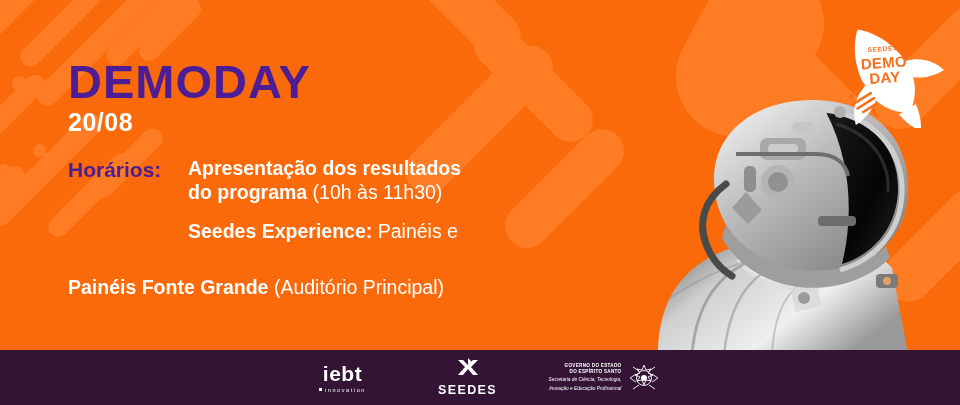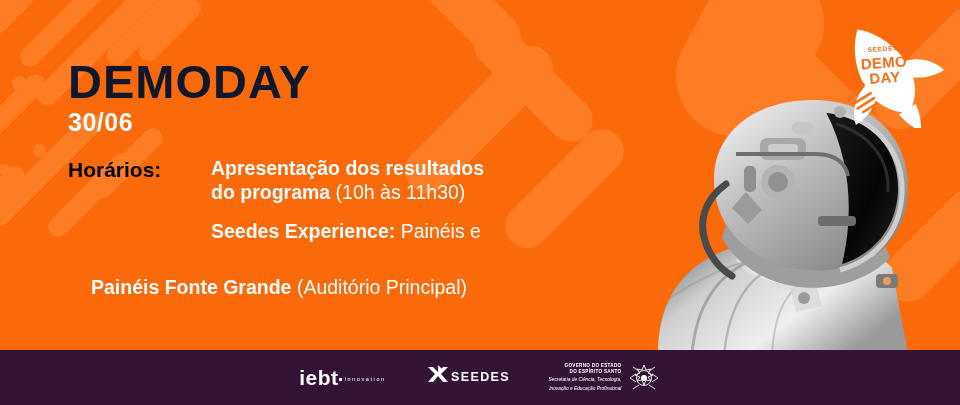--- a/index.html
+++ b/index.html
@@ -70,53 +70,53 @@
   }
   #badge .badge-day{
     font-size:15px;font-weight:bold;display:block;letter-spacing:.2px;
   }
 
   
   #content{position:absolute;left:0;top:0;width:660px;height:350px;}
 
   #title{
     position:absolute;left:68px;top:58px;
-    color:#0f172a;font-size:47px;font-weight:bold;
+    color:#4c1d95;font-size:47px;font-weight:bold;
     letter-spacing:1px;line-height:1;
   }
   #subtitle{
     position:absolute;left:68px;top:110px;
     color:#ffffff;font-size:25px;font-weight:bold;
     letter-spacing:.5px;line-height:1;
   }
 
   .row{position:absolute;display:flex;align-items:flex-start;}
   .row-label{
-    color:#000000;font-size:21px;font-weight:bold;
+    color:#4c1d95;font-size:21px;font-weight:bold;
     white-space:nowrap;line-height:1.22;
   }
   .row-body{color:#ffffff;font-size:19.5px;line-height:1.22;}
-  .row-body .b{font-weight:bold;margin-left:23px;}
+  .row-body .b{font-weight:bold;}
   .row-body .n{font-weight:normal;}
 
   #row-horarios{left:68px;top:157px;}
   #row-horarios .row-label{width:120px;}
   #block2{position:absolute;left:188px;top:220px;}
   #row-local{left:68px;top:276px;}
   #row-local .row-label{width:120px;}
 
   
   #footer{
     position:absolute;left:0;bottom:0;width:960px;height:55px;
     background:#331435;
     display:flex;align-items:center;justify-content:center;
     gap:0;
   }
   .logo{
-    display:flex;align-items:center;justify-content:center;
+    display:flex;flex-direction:column;align-items:center;justify-content:center;
     color:#ffffff;
   }
 
   #logo-iebt{width:140px;}
   #logo-iebt .iebt-word{
     font-size:21px;font-weight:bold;letter-spacing:.5px;line-height:1;
   }
   #logo-iebt .iebt-sub{
     font-size:5.5px;letter-spacing:1.6px;margin-top:3px;
     display:flex;align-items:center;gap:3px;
@@ -294,21 +294,21 @@
     <div class="badge-text">
       <span class="badge-seedes">SEEDES</span>
       <span class="badge-demo">DEMO</span>
       <span class="badge-day">DAY</span>
     </div>
   </div>
 
   <div id="content">
 
     <div id="title">DEMODAY</div>
-    <div id="subtitle">30/06</div>
+    <div id="subtitle">20/08</div>
 
     <div class="row" id="row-horarios">
       <div class="row-label">Horários:</div>
       <div class="row-body">
         <span class="b">Apresentação dos resultados</span><br>
         <span class="b">do programa</span>
         <span class="n">(10h às 11h30)</span>
       </div>
     </div>
 

